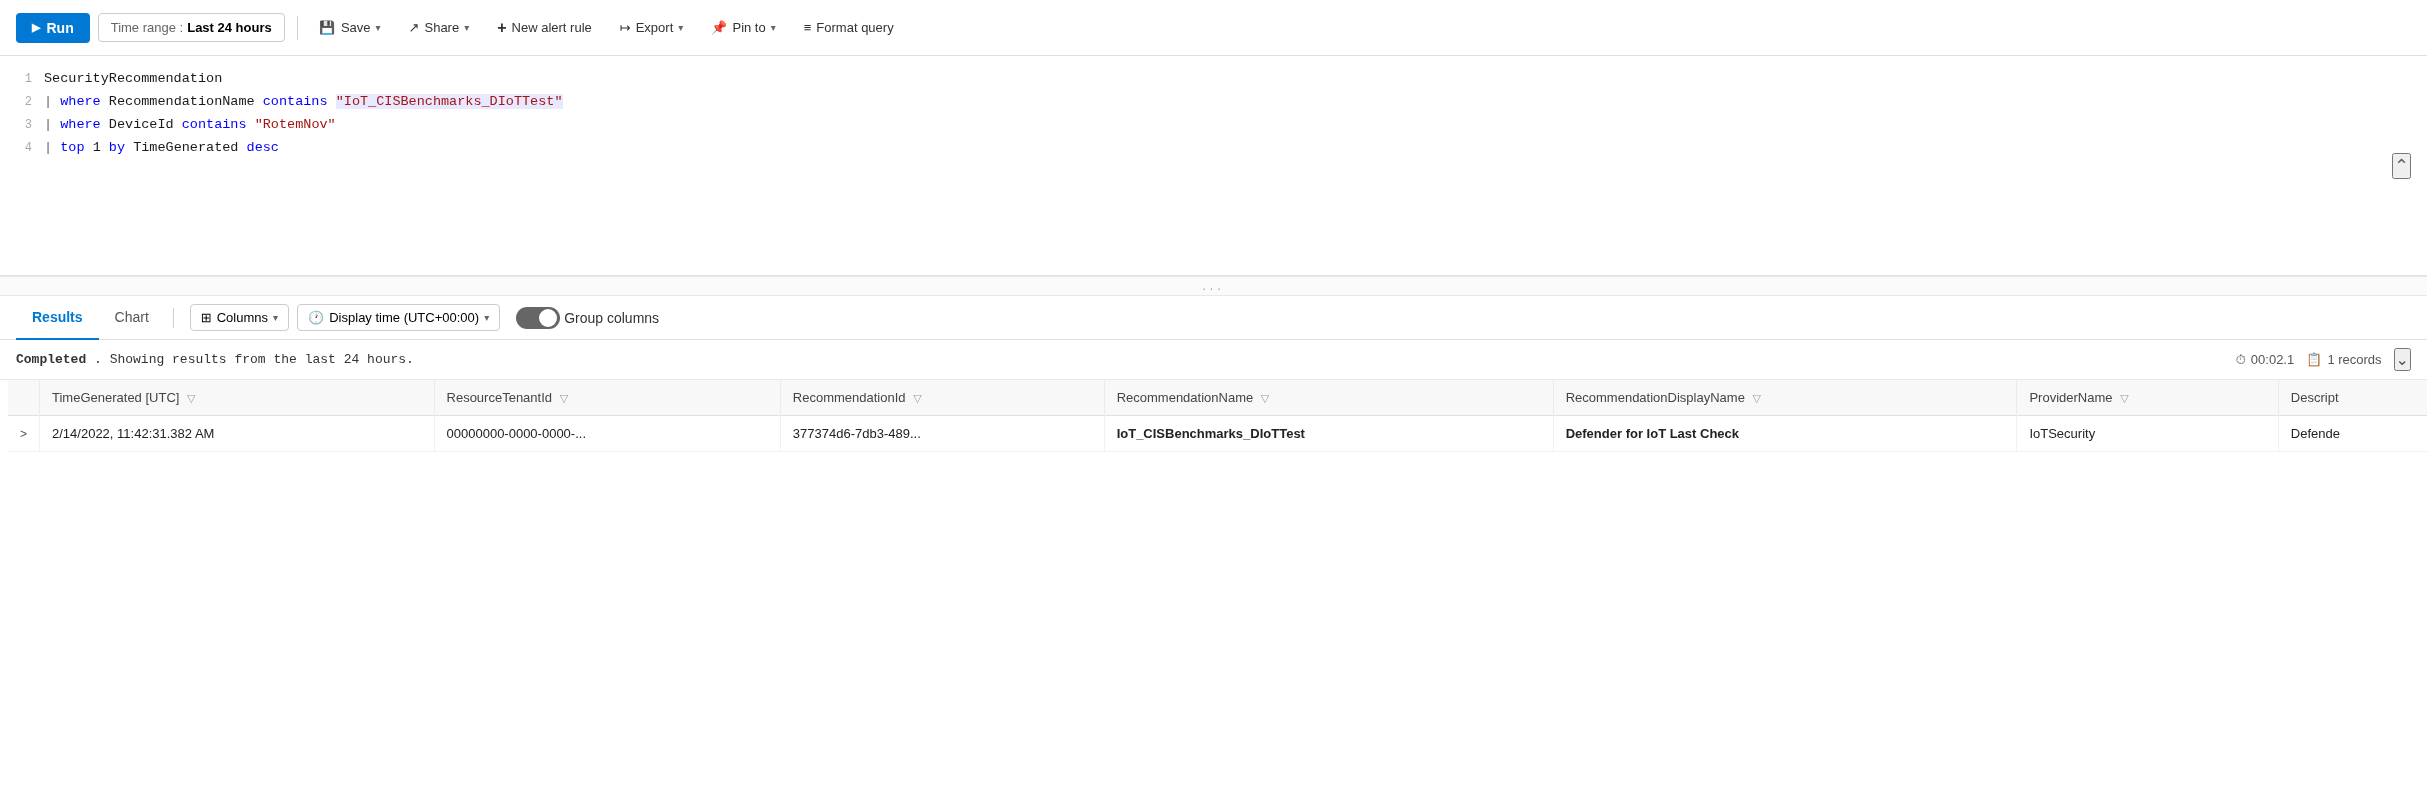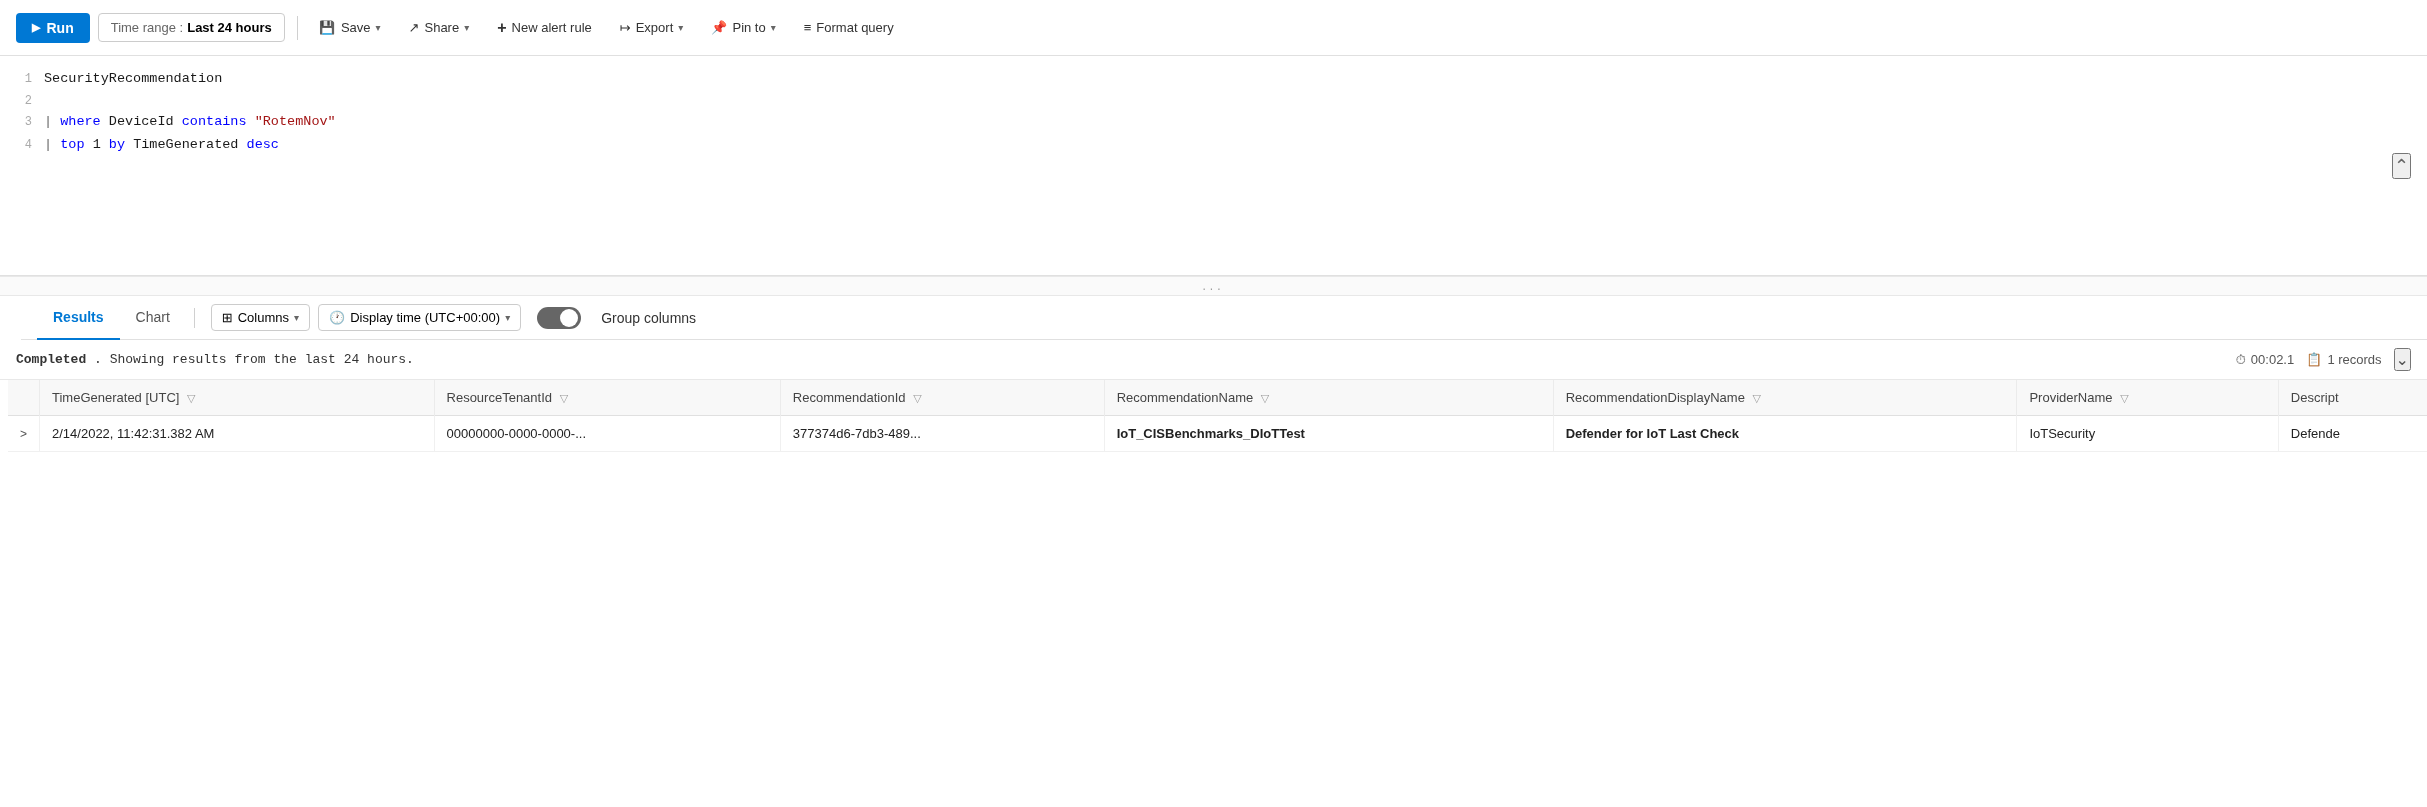--- a/index.html
+++ b/index.html
@@ -103,21 +103,20 @@
 
     
     .results-area { background: #fff; }
     .results-tabs {
       display: flex;
       align-items: center;
       padding: 0 16px;
       border-bottom: 1px solid #e0e0e0;
       gap: 0;
       height: 44px;
-      margin-left: 21px;
     }
     .tab {
       padding: 0 16px;
       height: 44px;
       display: flex;
       align-items: center;
       cursor: pointer;
       font-size: 14px;
       color: #555;
       border-bottom: 2px solid transparent;
@@ -139,21 +138,21 @@
       padding: 5px 10px; font-size: 13px;
       cursor: pointer; background: #fff;
     }
     .time-display-btn {
       display: flex; align-items: center; gap: 5px;
       border: 1px solid #ccc; border-radius: 4px;
       padding: 5px 10px; font-size: 13px;
       cursor: pointer; background: #fff;
     }
     .toggle-container {
-      display: flex; align-items: center; gap: 20px;
+      display: flex; align-items: center; gap: 4px;
       margin-left: 8px;
     }
     .toggle {
       width: 44px; height: 22px;
       background: #666; border-radius: 11px;
       position: relative; cursor: pointer;
     }
     .toggle-knob {
       width: 18px; height: 18px;
       background: #fff; border-radius: 50%;
@@ -252,20 +251,27 @@
 <div class="editor-area">
   <div class="editor-lines">
 
     <div class="line">
       <span class="line-num">1</span>
       <span class="line-content">SecurityRecommendation</span>
     </div>
 
     <div class="line">
       <span class="line-num">2</span>
+      <span class="line-content">
+        <span class="pipe">| </span>
+        <span class="kw-blue">where</span>
+        <span> RecommendationName </span>
+        <span class="kw-contains">contains</span>
+        <span class="str-highlight"> "IoT_CISBenchmarks_DIoTTest"</span>
+      </span>
     </div>
 
     <div class="line">
       <span class="line-num">3</span>
       <span class="line-content">
         <span class="pipe">| </span>
         <span class="kw-blue">where</span>
         <span> DeviceId </span>
         <span class="kw-contains">contains</span>
         <span class="str-red"> "RotemNov"</span>

